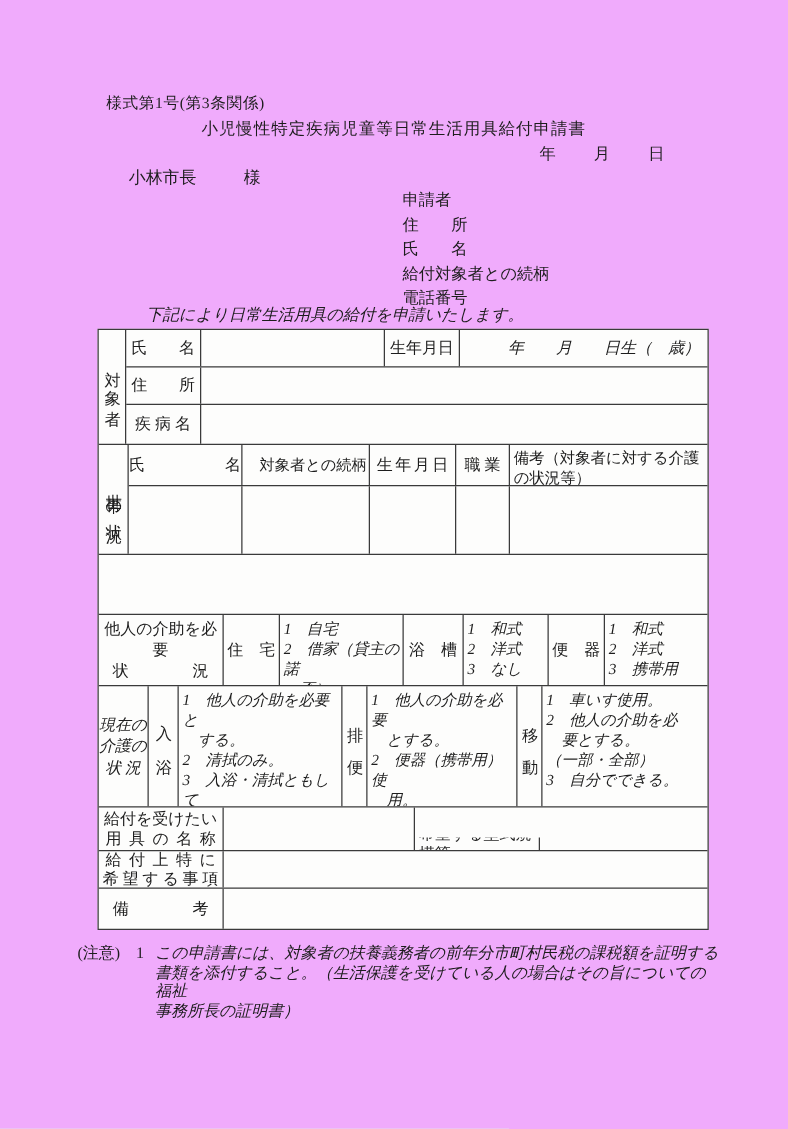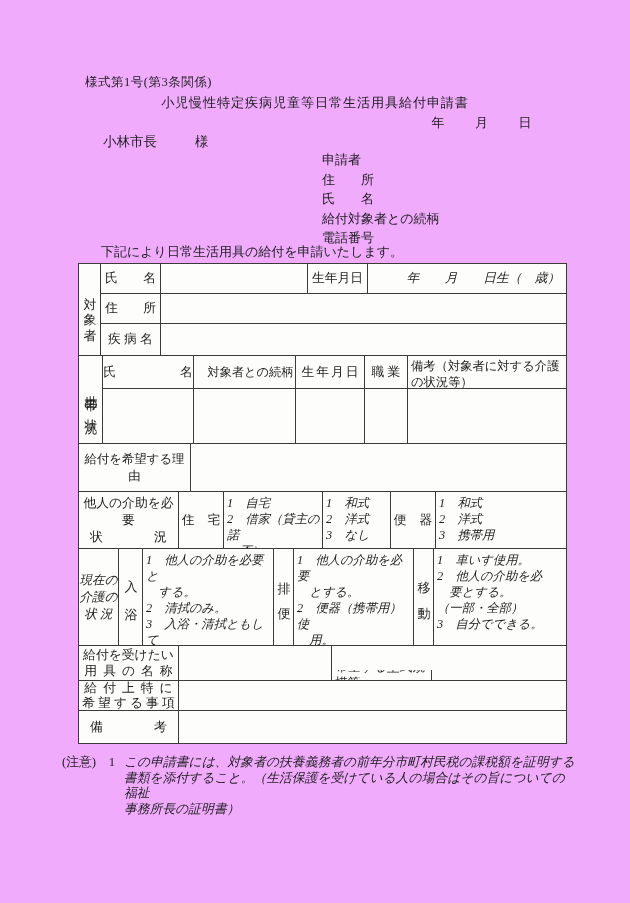--- a/index.html
+++ b/index.html
@@ -13,21 +13,21 @@
   .abs { position:absolute; }
   .pre { white-space:pre-line;font-style:italic; }
 
   
   .form-number { left:85px; top:74px; font-size:12.5px; letter-spacing:.5px; }
   .doc-title   { left:0; right:0; top:94px; text-align:center; font-size:13.2px; letter-spacing:.8px; }
   .date-line   { top:114px; right:97px; font-size:13px; letter-spacing:1.5px; }
   .addressee-row { left:103px; top:133px; font-size:13.5px; }
   .addressee-row .honorific { margin-left:38px; }
   .applicant   { left:322px; top:150px; font-size:13px; line-height:19.6px; }
-  .intro       { left:101px; top:243px; font-size:13px; }
+  .intro       { left:117px; top:243px; font-size:13px;font-style:italic; }
 
   
   .form-table { left:78px; top:263px; width:489px; border:1px solid #3a3a3a; background:#fdfdfc; }
   .blk { display:flex; border-bottom:1px solid #3a3a3a; }
   .blk:last-child { border-bottom:none; }
   .cell { border-right:1px solid #3a3a3a; display:flex; align-items:center; justify-content:center;
           text-align:center; overflow:hidden; }
   .cell:last-child { border-right:none; }
   .col { display:flex; flex-direction:column; flex:1; }
   .row { display:flex; border-bottom:1px solid #3a3a3a; }
@@ -128,35 +128,35 @@
           <div class="cell b-name"></div>
           <div class="cell b-rel"></div>
           <div class="cell b-birth"></div>
           <div class="cell b-job"></div>
           <div class="cell b-note"></div>
         </div>
       </div>
     </div>
 
     <div class="blk blkC">
-      <div class="cell c-lab">給付を希望する理由</div>
       <div class="cell" style="flex:1;"></div>
     </div>
 
     <div class="blk blkD">
       <div class="cell d-lab lbl">
         <div>
           <div>他人の介助を必要</div>
           <div>状　　　　況</div>
         </div>
       </div>
       <div class="cell d-h lbl">住　宅</div>
       <div class="cell d-ho opts pre">1　自宅
 2　借家（貸主の諾
 　否）</div>
+      <div class="cell d-b lbl">浴　槽</div>
       <div class="cell d-bo opts pre">1　和式
 2　洋式
 3　なし</div>
       <div class="cell d-t lbl">便　器</div>
       <div class="cell d-to opts pre">1　和式
 2　洋式
 3　携帯用</div>
     </div>
 
     <div class="blk blkE">

